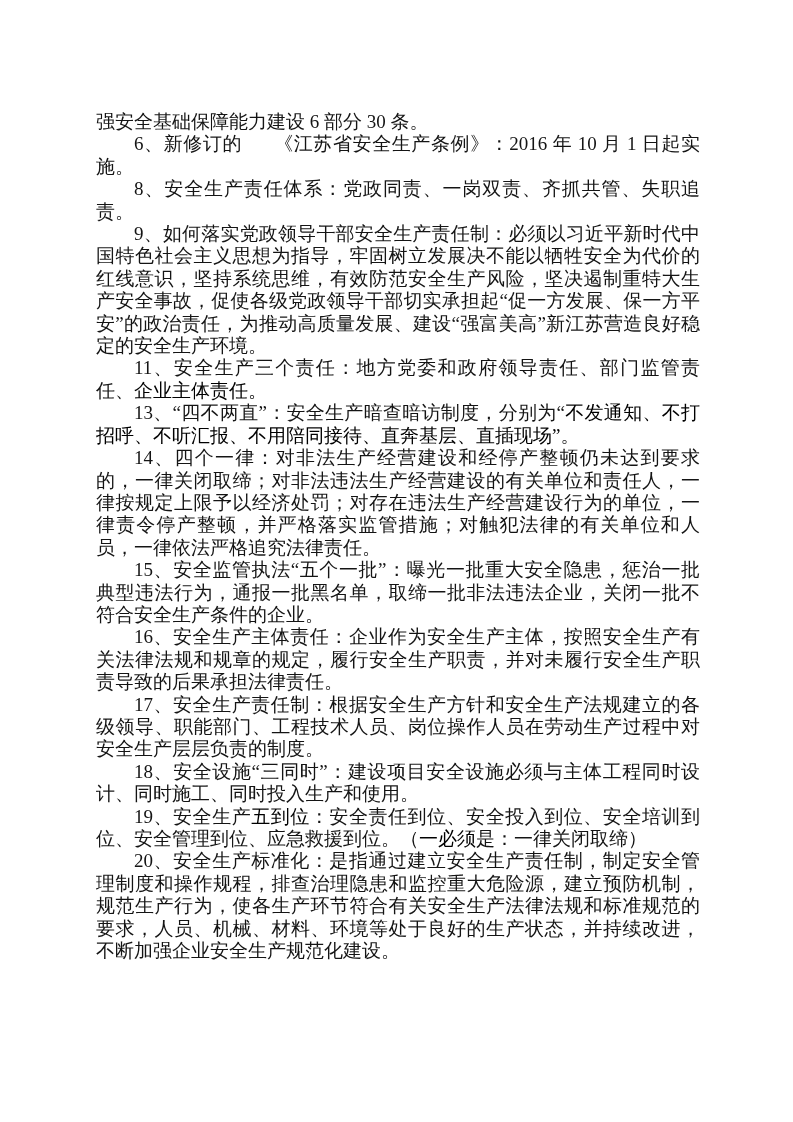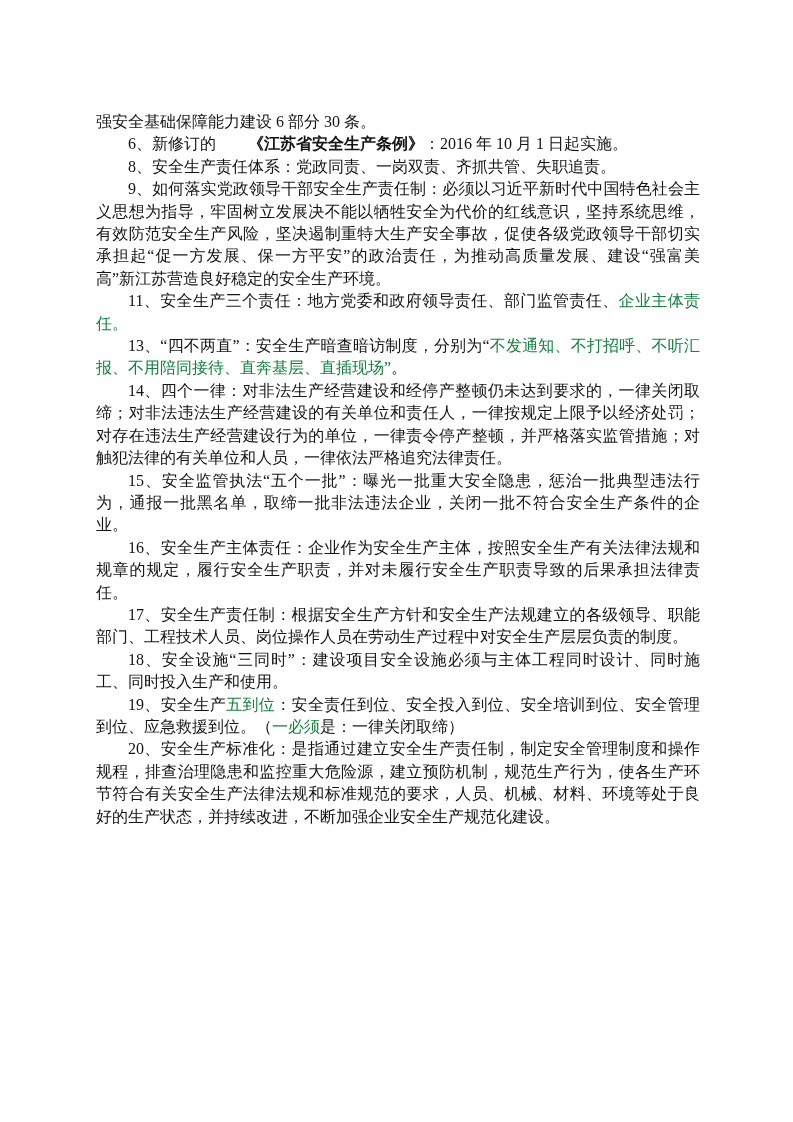--- a/index.html
+++ b/index.html
@@ -8,37 +8,37 @@
     background: #ffffff;
   }
   .page {
     position: relative;
     width: 793px;
     height: 1122px;
     background: #ffffff;
     box-sizing: border-box;
     padding: 111px 93px 0 96px;
     font-family: "Liberation Serif", "DejaVu Serif", serif;
-    font-size: 16px;
+    font-size: 19px;
     line-height: 22.4px;
     color: #141414;
     text-align: justify;
     overflow: hidden;
   }
   .para {
     margin: 0;
     padding: 0;
     text-indent: 2em;
   }
   .para.no-indent {
     text-indent: 0;
   }
   .normal { color: inherit; }
-  .red { color: #15803d; }
-  .bold { font-weight: bold; margin-left: 32px; }
+  .red { color: #000000; }
+  .bold { font-weight: normal; margin-left: 32px; }
 </style>
 </head>
 <body>
 
 <div class="page">
 
   <p class="para no-indent"><span class="normal">强安全基础保障能力建设 6 部分 30 条。</span></p>
 
   <p class="para"><span class="normal">6、新修订的</span><span class="bold">《江苏省安全生产条例》</span><span class="normal">：2016 年 10 月 1 日起实施。</span></p>
 

